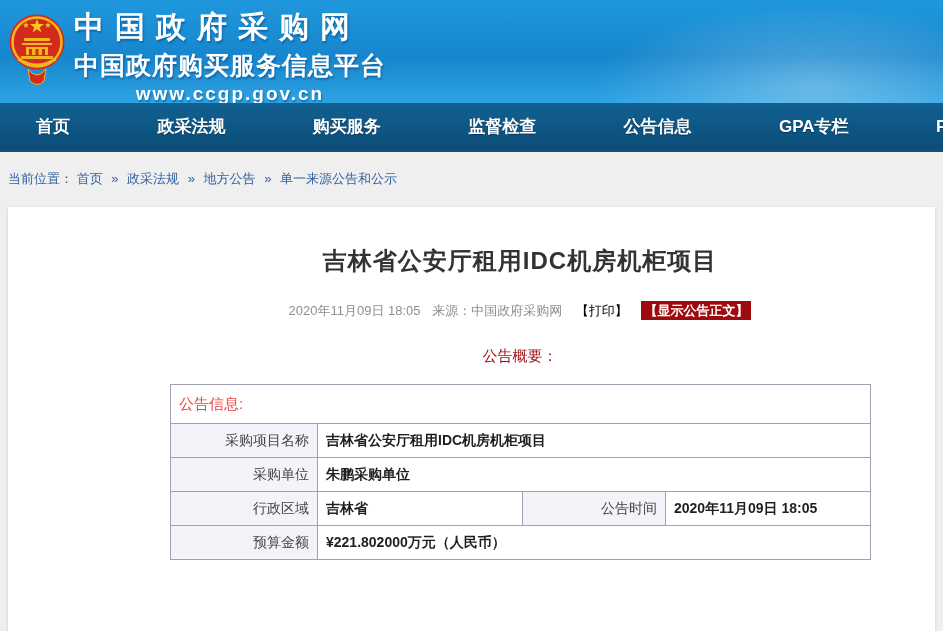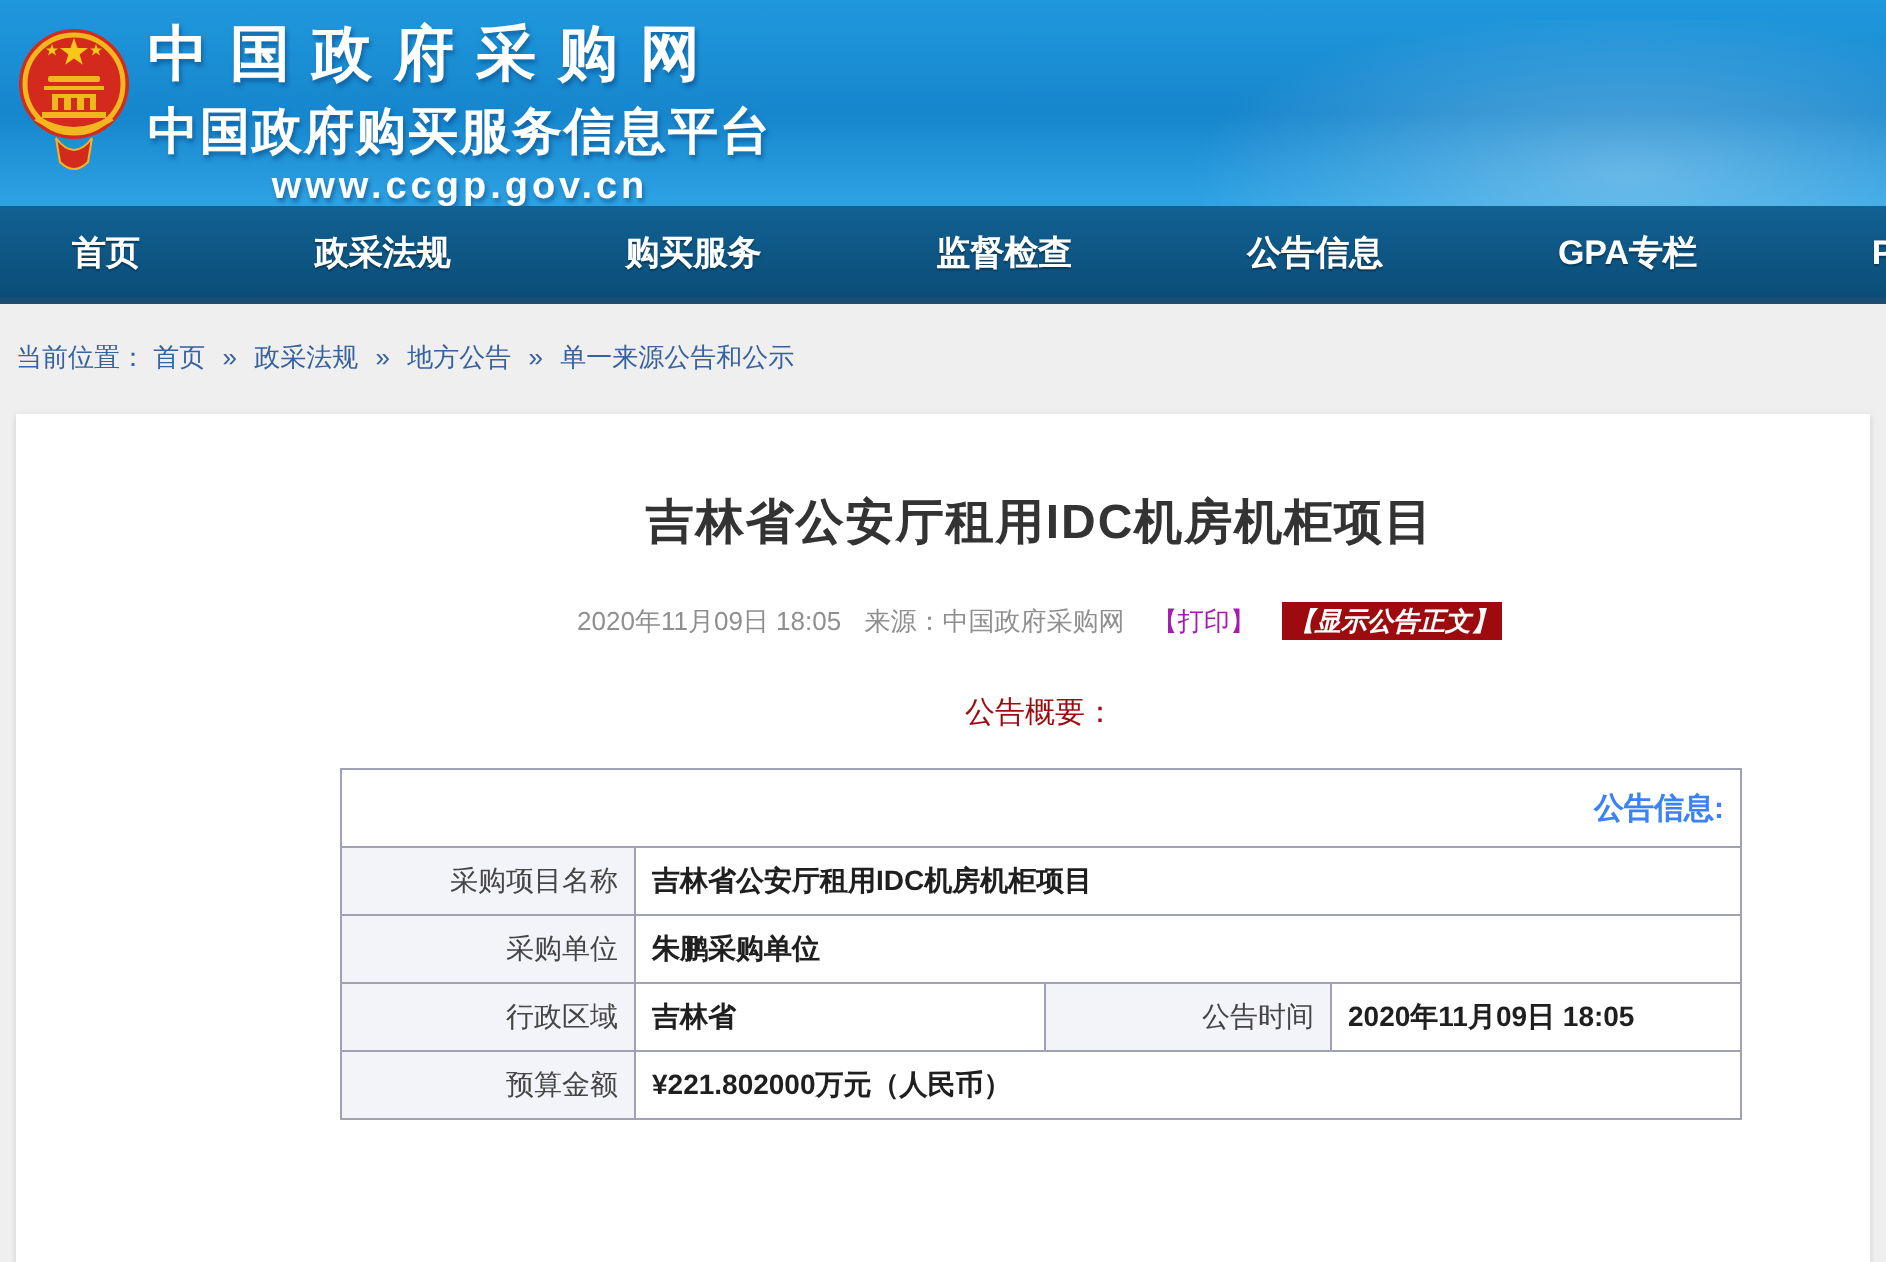--- a/index.html
+++ b/index.html
@@ -35,31 +35,31 @@
   .breadcrumb a { color:#36629f; text-decoration:none; cursor:pointer; }
   .breadcrumb .sep { margin:0 5px; color:#36629f; }
 
   
   .panel { margin:0 8px; height:480px; background:#fff;
     box-shadow:0 1px 3px rgba(0,0,0,.15); overflow:hidden;padding-left:19px; }
   .content { width:700px; margin-left:143px; }
   .article-title { padding-top:38px; text-align:center; font-size:24px; font-weight:bold;
     color:#333; letter-spacing:1px; }
   .meta { margin-top:25px; text-align:center; font-size:13px; color:#8f8f8f; white-space:nowrap; }
-  .meta .print-btn { color:#a21caf; margin-left:10px; cursor:pointer; }
+  .meta .print-btn { color:#000000; margin-left:10px; cursor:pointer; }
   .meta .show-btn { background:#9e0b0f; color:#fff; font-weight:bold; padding:2px 3px;
-    margin-left:10px; cursor:pointer;font-style:italic; }
+    margin-left:10px; cursor:pointer; }
   .summary-heading { margin-top:27px; text-align:center; font-size:15px; font-weight:normal;
     color:#9e0b0f; }
 
   
   table.notice { width:700px; margin-top:18px; border-collapse:collapse; table-layout:fixed; }
   table.notice td { border:1px solid #a0a2b4; font-size:14px; color:#333;
     padding:0 8px; height:34px; vertical-align:middle; }
-  table.notice tr.section-row td { font-weight:bold; font-size:15px; height:39px; color:#3b82f6;text-align:right; }
+  table.notice tr.section-row td { font-weight:normal; font-size:15px; height:39px; color:#ef4444; }
   table.notice td.cell-label { background:#f3f3fa; text-align:right; color:#454545; }
   table.notice td.cell-value { font-weight:bold; color:#1f1f1f; }
 </style>
 </head>
 <body>
 
 <header class="site-header">
   <div class="brand">
     <svg class="emblem" width="58" height="80" viewBox="0 0 58 80">
       <path d="M20 60 Q29 72 38 60 L36 72 Q29 79 22 72 Z" fill="#d42a1d" stroke="#f2b61e" stroke-width="1"></path>

